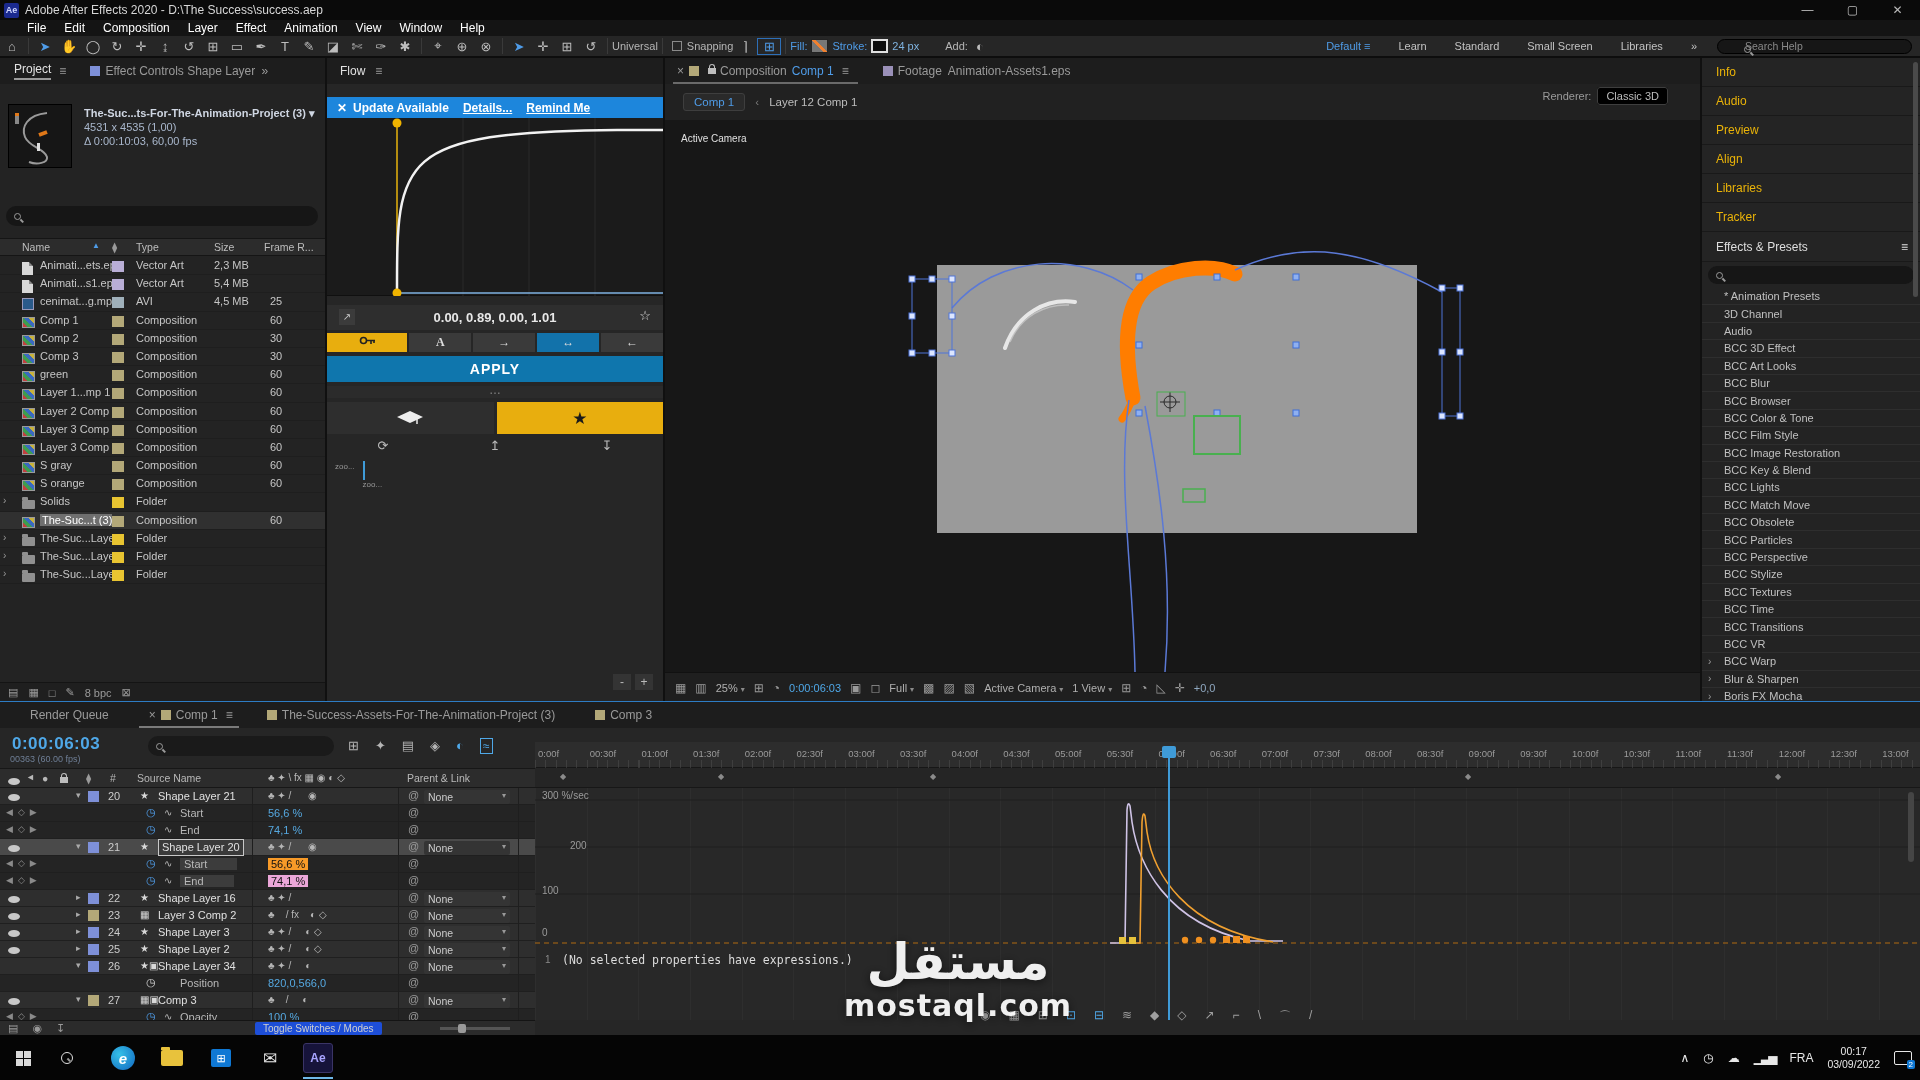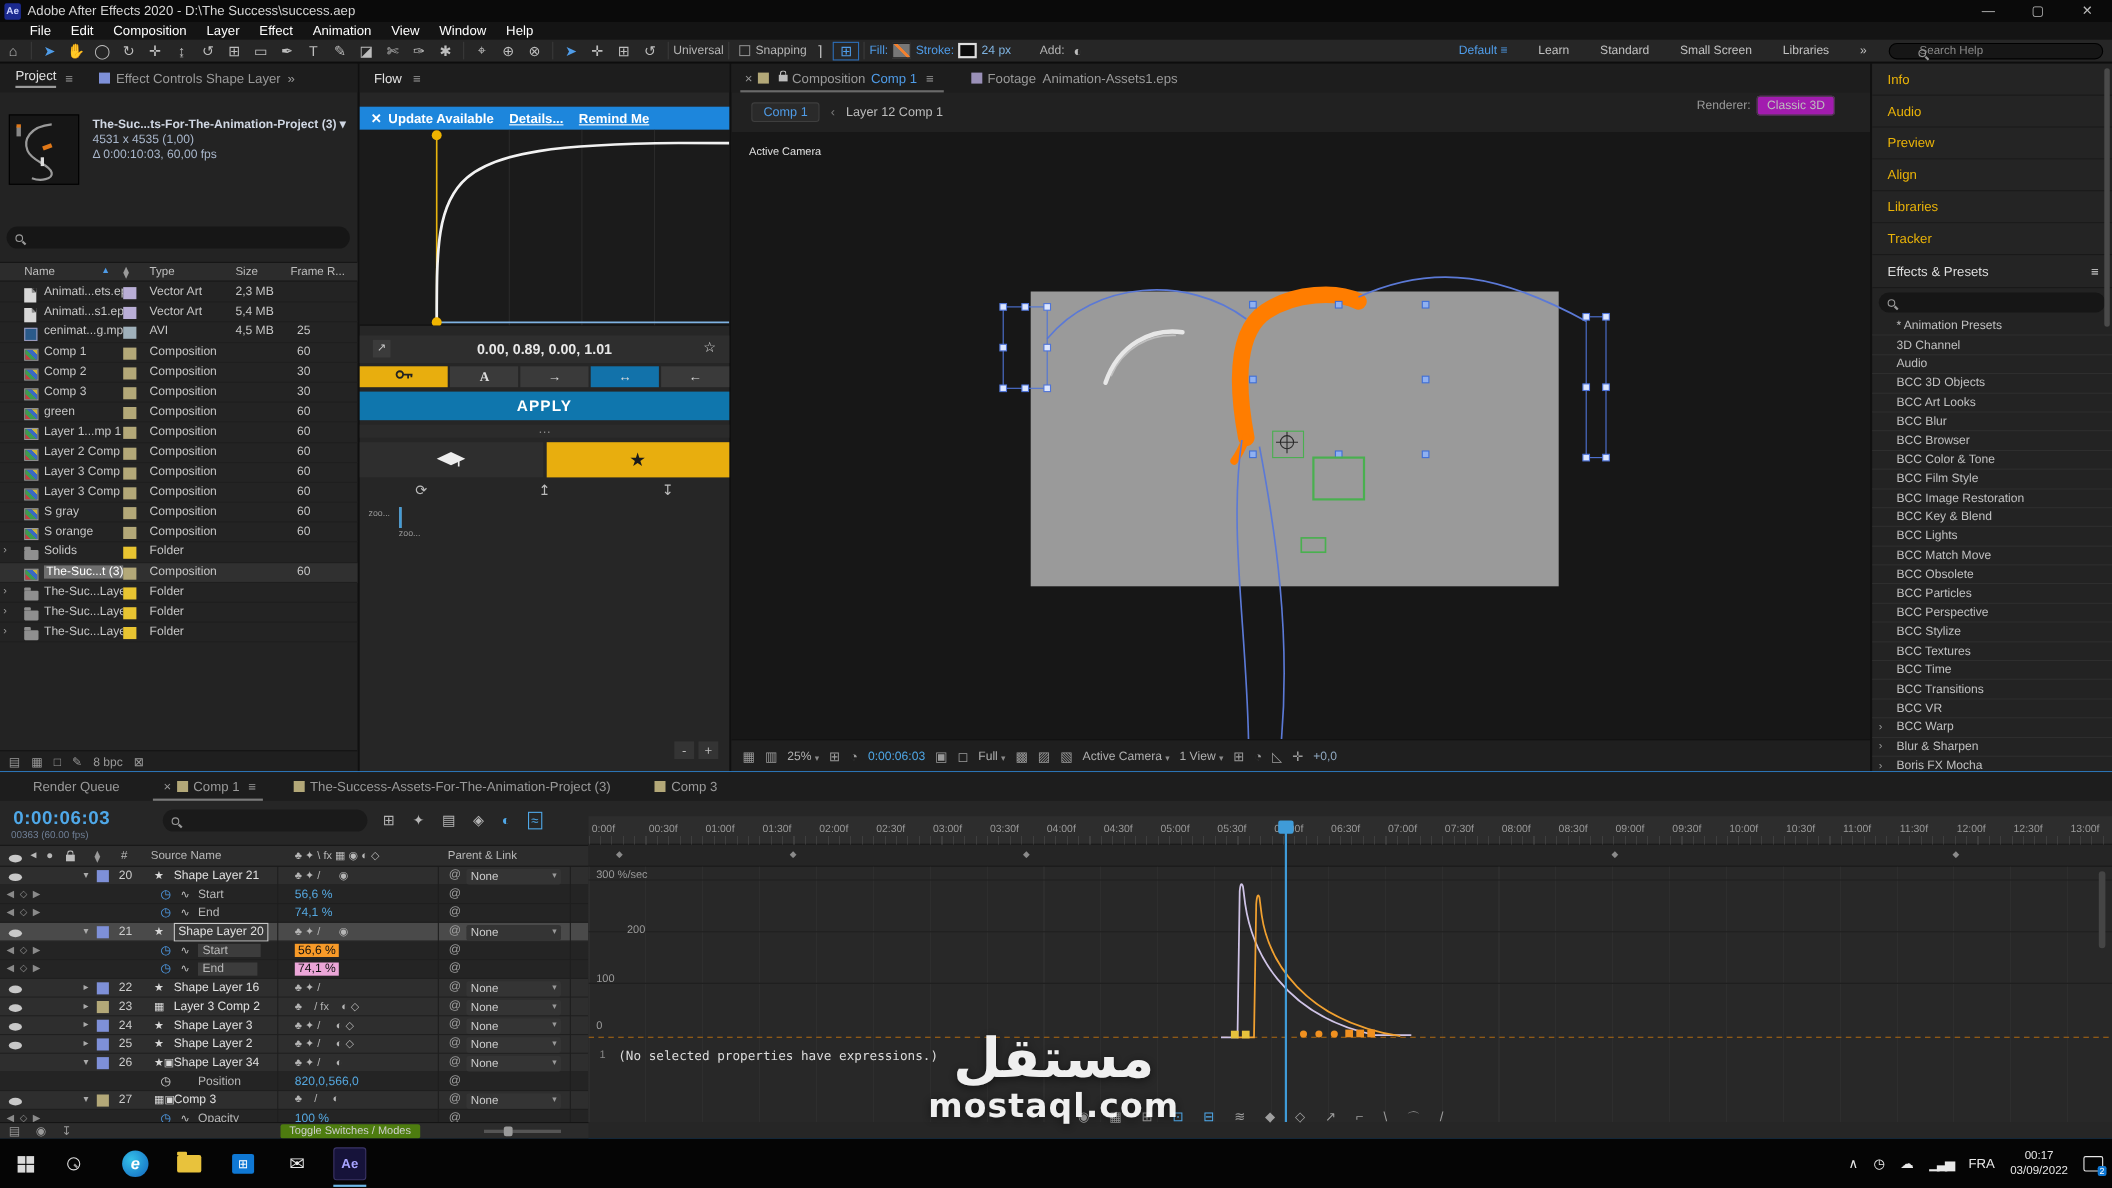--- a/index.html
+++ b/index.html
@@ -89,21 +89,21 @@
   #flow-zoom { position:absolute; right:10px; top:616px; display:flex; gap:4px; }
   #flow-zoom span { width:18px; height:16px; background:#343434; color:#bbb; text-align:center; line-height:16px; font-size:12px; }
 
   
   #comp { left:665px; top:58px; width:1035px; height:644px; background:#212121;}
   #comp-tabs { position:absolute; left:0; top:0; width:1035px; height:26px; background:#1d1d1d; display:flex; align-items:center; font-size:12px; color:#9a9a9a;}
   #comp-tab-active { position:absolute; left:8px; top:24px; width:185px; height:2px; background:#6a6a6a; }
   #comp-crumb { position:absolute; left:0; top:26px; width:1035px; height:36px; display:flex; align-items:center; font-size:11.5px; color:#9a9a9a; }
   #crumb-box { margin-left:18px; border:1px solid #3e3e3e; background:#2a2a2a; border-radius:3px; color:#4f9ce8; padding:2px 10px; }
   #renderer { position:absolute; right:32px; top:32px; font-size:11px; color:#9a9a9a; }
-  #renderer b { border:1px solid #3e3e3e; background:#a21caf; color:#bdbdbd; font-weight:normal; padding:2px 8px; border-radius:3px; margin-left:6px;}
+  #renderer b { border:1px solid #3e3e3e; background:#000000; color:#bdbdbd; font-weight:normal; padding:2px 8px; border-radius:3px; margin-left:6px;}
   #viewer { position:absolute; left:0; top:62px; width:1035px; height:552px; background:#171717; overflow:hidden;}
   #viewer-label { position:absolute; left:16px; top:13px; color:#e0e0e0; font-size:10px; z-index:3;}
   #canvas { position:absolute; left:272px; top:145px; width:480px; height:268px; background:#9a9a9a; }
   #comp-status { position:absolute; left:0; top:614px; width:1035px; height:30px; background:#1f1f1f; border-top:1px solid #111; display:flex; align-items:center; gap:9px; padding-left:10px; font-size:11px; color:#b0b0b0;}
   #comp-status .ic { color:#9a9a9a; font-size:12px;}
   #comp-status .dd { display:flex; align-items:flex-end; gap:3px;}
   #comp-status .caret { font-size:8px; color:#8a8a8a;}
   #comp-status .tc { color:#4fa8e8; }
 
   
@@ -149,21 +149,21 @@
   .t-watch.b { color:#4f9ce8; } .t-watch.g { color:#cfcfcf; }
   .t-wave { left:164px; color:#bdbdbd; font-size:10px;}
   .t-pname { left:180px; color:#b8b8b8; }
   .t-pname.selp { background:#3c3c3c; padding:0 30px 0 4px;}
   .t-val { left:268px; }
   .t-val.blue { color:#55a8e0; }
   .t-val.orange { background:#f79a28; color:#111; padding:0 3px;}
   .t-val.pink { background:#eba6d8; color:#111; padding:0 3px;}
   .colline { position:absolute; top:0; bottom:0; width:1px; background:#1e1e1e; }
   #tl-bottom { position:absolute; left:0; top:318px; width:535px; height:15px; background:#2b2b2b; border-top:1px solid #141414; display:flex; align-items:center; font-size:11px; color:#9a9a9a; gap:14px; padding-left:8px;}
-  #toggle-btn { background:#4d7c0f; border-radius:2px; color:#cfcfcf; font-size:10px; padding:0 8px; position:absolute; left:255px; line-height:13px;}
+  #toggle-btn { background:#1d4ed8; border-radius:2px; color:#cfcfcf; font-size:10px; padding:0 8px; position:absolute; left:255px; line-height:13px;}
   #tl-slider { position:absolute; left:440px; top:6px; width:70px; height:3px; background:#555;}
   #tl-slider::after { content:""; position:absolute; left:18px; top:-3px; width:8px; height:9px; background:#9a9a9a; border-radius:2px;}
 
   
   #ruler { position:absolute; left:535px; top:40px; width:1385px; height:26px; background:#2d2d2d; border-bottom:1px solid #171717; overflow:hidden;}
   #ruler .rl { position:absolute; top:6px; font-size:9.5px; color:#9a9a9a; }
   #ruler-ticks { position:absolute; left:535px; top:58px; width:1385px; height:8px;
      background:repeating-linear-gradient(90deg,#4a4a4a 0 1px, transparent 1px 10.35px); opacity:.6;}
   #marker-strip { position:absolute; left:535px; top:66px; width:1385px; height:20px; background:#252525; border-bottom:1px solid #171717;}
   .mkd { position:absolute; top:4px; color:#8a8a8a; font-size:8px; }
@@ -652,21 +652,21 @@
     <span>Effects &amp; Presets</span>
     <span>≡</span>
   </div>
   <div id="fx-search">
       <span class="mag"></span>
     </div>
   <div id="preset-list">
       <div class="preset">* Animation Presets</div>
       <div class="preset">3D Channel</div>
       <div class="preset">Audio</div>
-      <div class="preset">BCC 3D Objects</div>
+      <div class="preset">BCC 3D Effect</div>
       <div class="preset">BCC Art Looks</div>
       <div class="preset">BCC Blur</div>
       <div class="preset">BCC Browser</div>
       <div class="preset">BCC Color &amp; Tone</div>
       <div class="preset">BCC Film Style</div>
       <div class="preset">BCC Image Restoration</div>
       <div class="preset">BCC Key &amp; Blend</div>
       <div class="preset">BCC Lights</div>
       <div class="preset">BCC Match Move</div>
       <div class="preset">BCC Obsolete</div>

